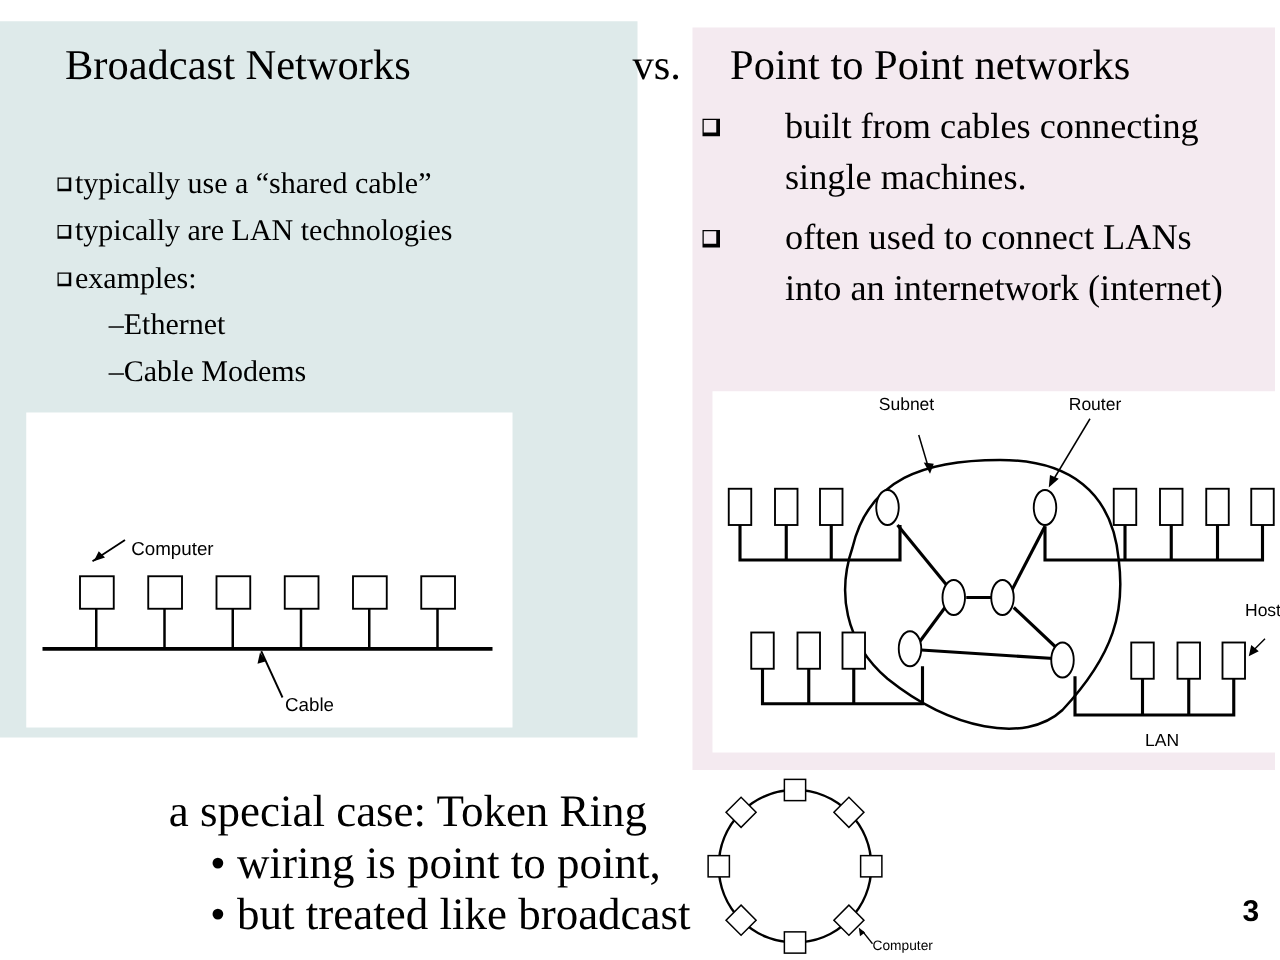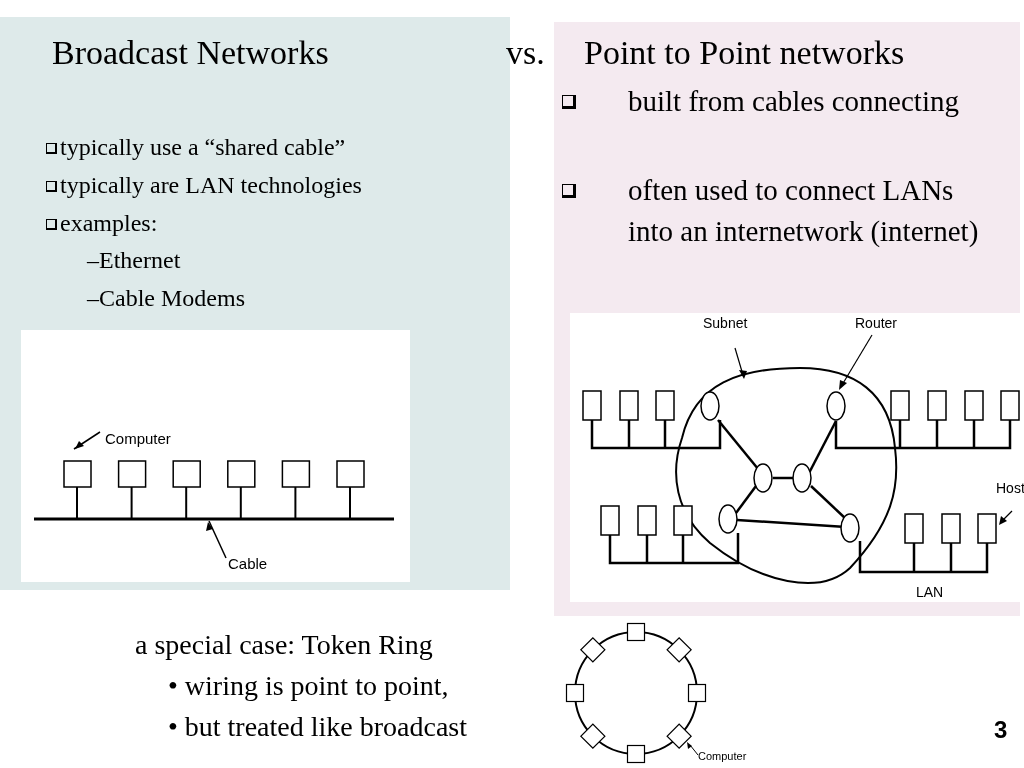--- a/index.html
+++ b/index.html
@@ -7,21 +7,21 @@
          font-family:"Liberation Serif", serif; color:#000; }
   .panel { position:absolute; }
   #left-panel { left:0; top:17px; width:510px; height:573px; background:#deeaea; }
   #right-panel { left:554px; top:22px; width:466px; height:594px; background:#f4eaf0; }
   .title { position:absolute; font-weight:normal; font-size:34px; white-space:nowrap; line-height:1; }
   .bl { position:absolute; font-size:24px; white-space:nowrap; line-height:1.15;margin-top:17px; }
   .bl .box { display:inline-block; width:11px; height:11px; border:1.5px solid #000; border-right-width:2.5px; border-bottom-width:2.5px; margin-right:3px; vertical-align:1px; box-sizing:border-box; }
   .br { position:absolute; font-size:29px; line-height:41px; }
   .br .box { position:absolute; left:0; top:14px; width:14px; height:14px; border:1.5px solid #000; border-right-width:3px; border-bottom-width:3px; box-sizing:border-box; }
   .br .txt { position:absolute; left:38px; top:0; white-space:nowrap;margin-left:28px; }
-  .tr { position:absolute; font-size:28px; white-space:nowrap; line-height:1; }
+  .tr { position:absolute; font-size:36px; white-space:nowrap; line-height:1; }
   svg { position:absolute; overflow:visible; }
   .sans { font-family:"Liberation Sans", sans-serif; }
   #page-num { position:absolute; left:994px; top:716px; font-family:"Liberation Sans", sans-serif; font-weight:bold; font-size:24px; }
 </style>
 </head>
 <body>
 
 <div class="panel" id="left-panel"></div>
 <div class="panel" id="right-panel"></div>
 
@@ -31,20 +31,21 @@
 
 <div class="bl" style="left:46px; top:117px;"><span class="box"></span><span>typically use a “shared cable”</span></div>
 <div class="bl" style="left:46px; top:155px;"><span class="box"></span><span>typically are LAN technologies</span></div>
 <div class="bl" style="left:46px; top:193px;"><span class="box"></span><span>examples:</span></div>
 <div class="bl" style="left:87px; top:230px;">–Ethernet</div>
 <div class="bl" style="left:87px; top:268px;">–Cable Modems</div>
 
 <div class="br" style="left:562px; top:81px; width:450px; height:82px;">
   <span class="box"></span>
   <span class="txt">built from cables connecting</span>
+  <span class="txt" style="top:41px;">single machines.</span>
 </div>
 <div class="br" style="left:562px; top:170px; width:460px; height:82px;">
   <span class="box"></span>
   <span class="txt" style="top:41px;">into an internetwork (internet)</span>
   <span class="txt">often used to connect LANs</span>
 </div>
 
 <svg style="left:21px; top:330px;" width="389" height="252">
   <rect x="0" y="0" width="389" height="252" fill="#ffffff"></rect>
   <g id="bus-computers">

